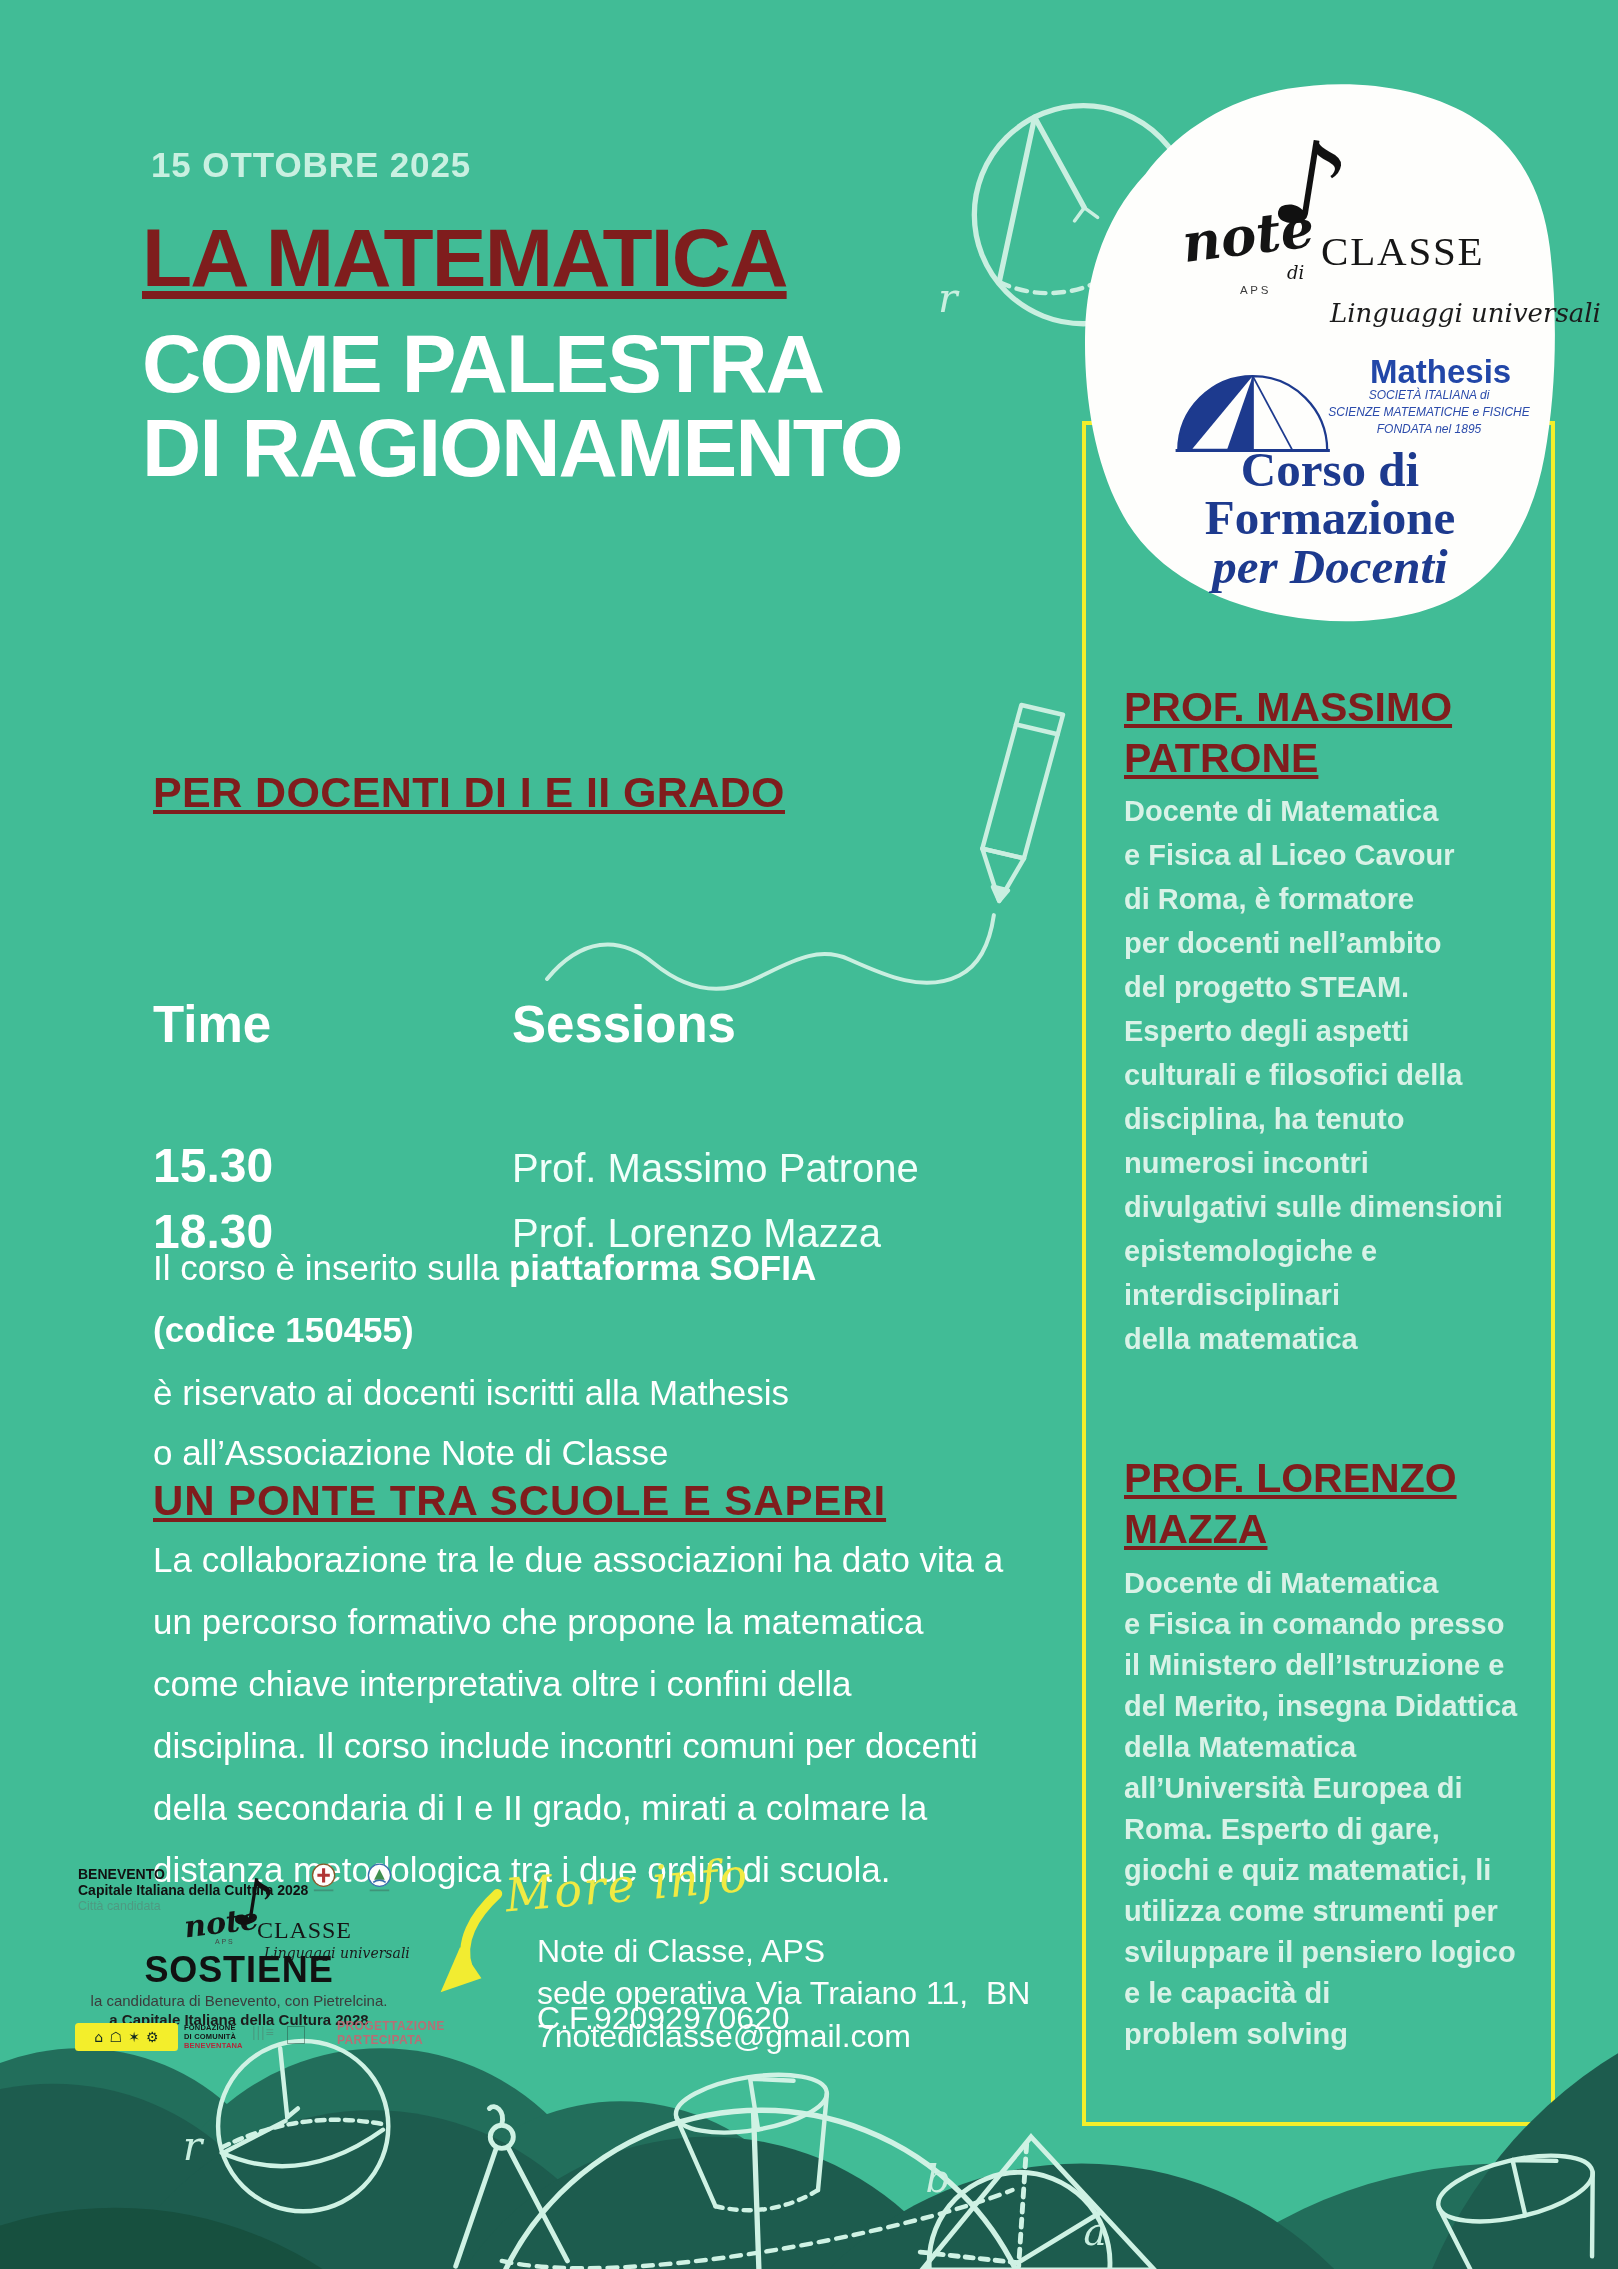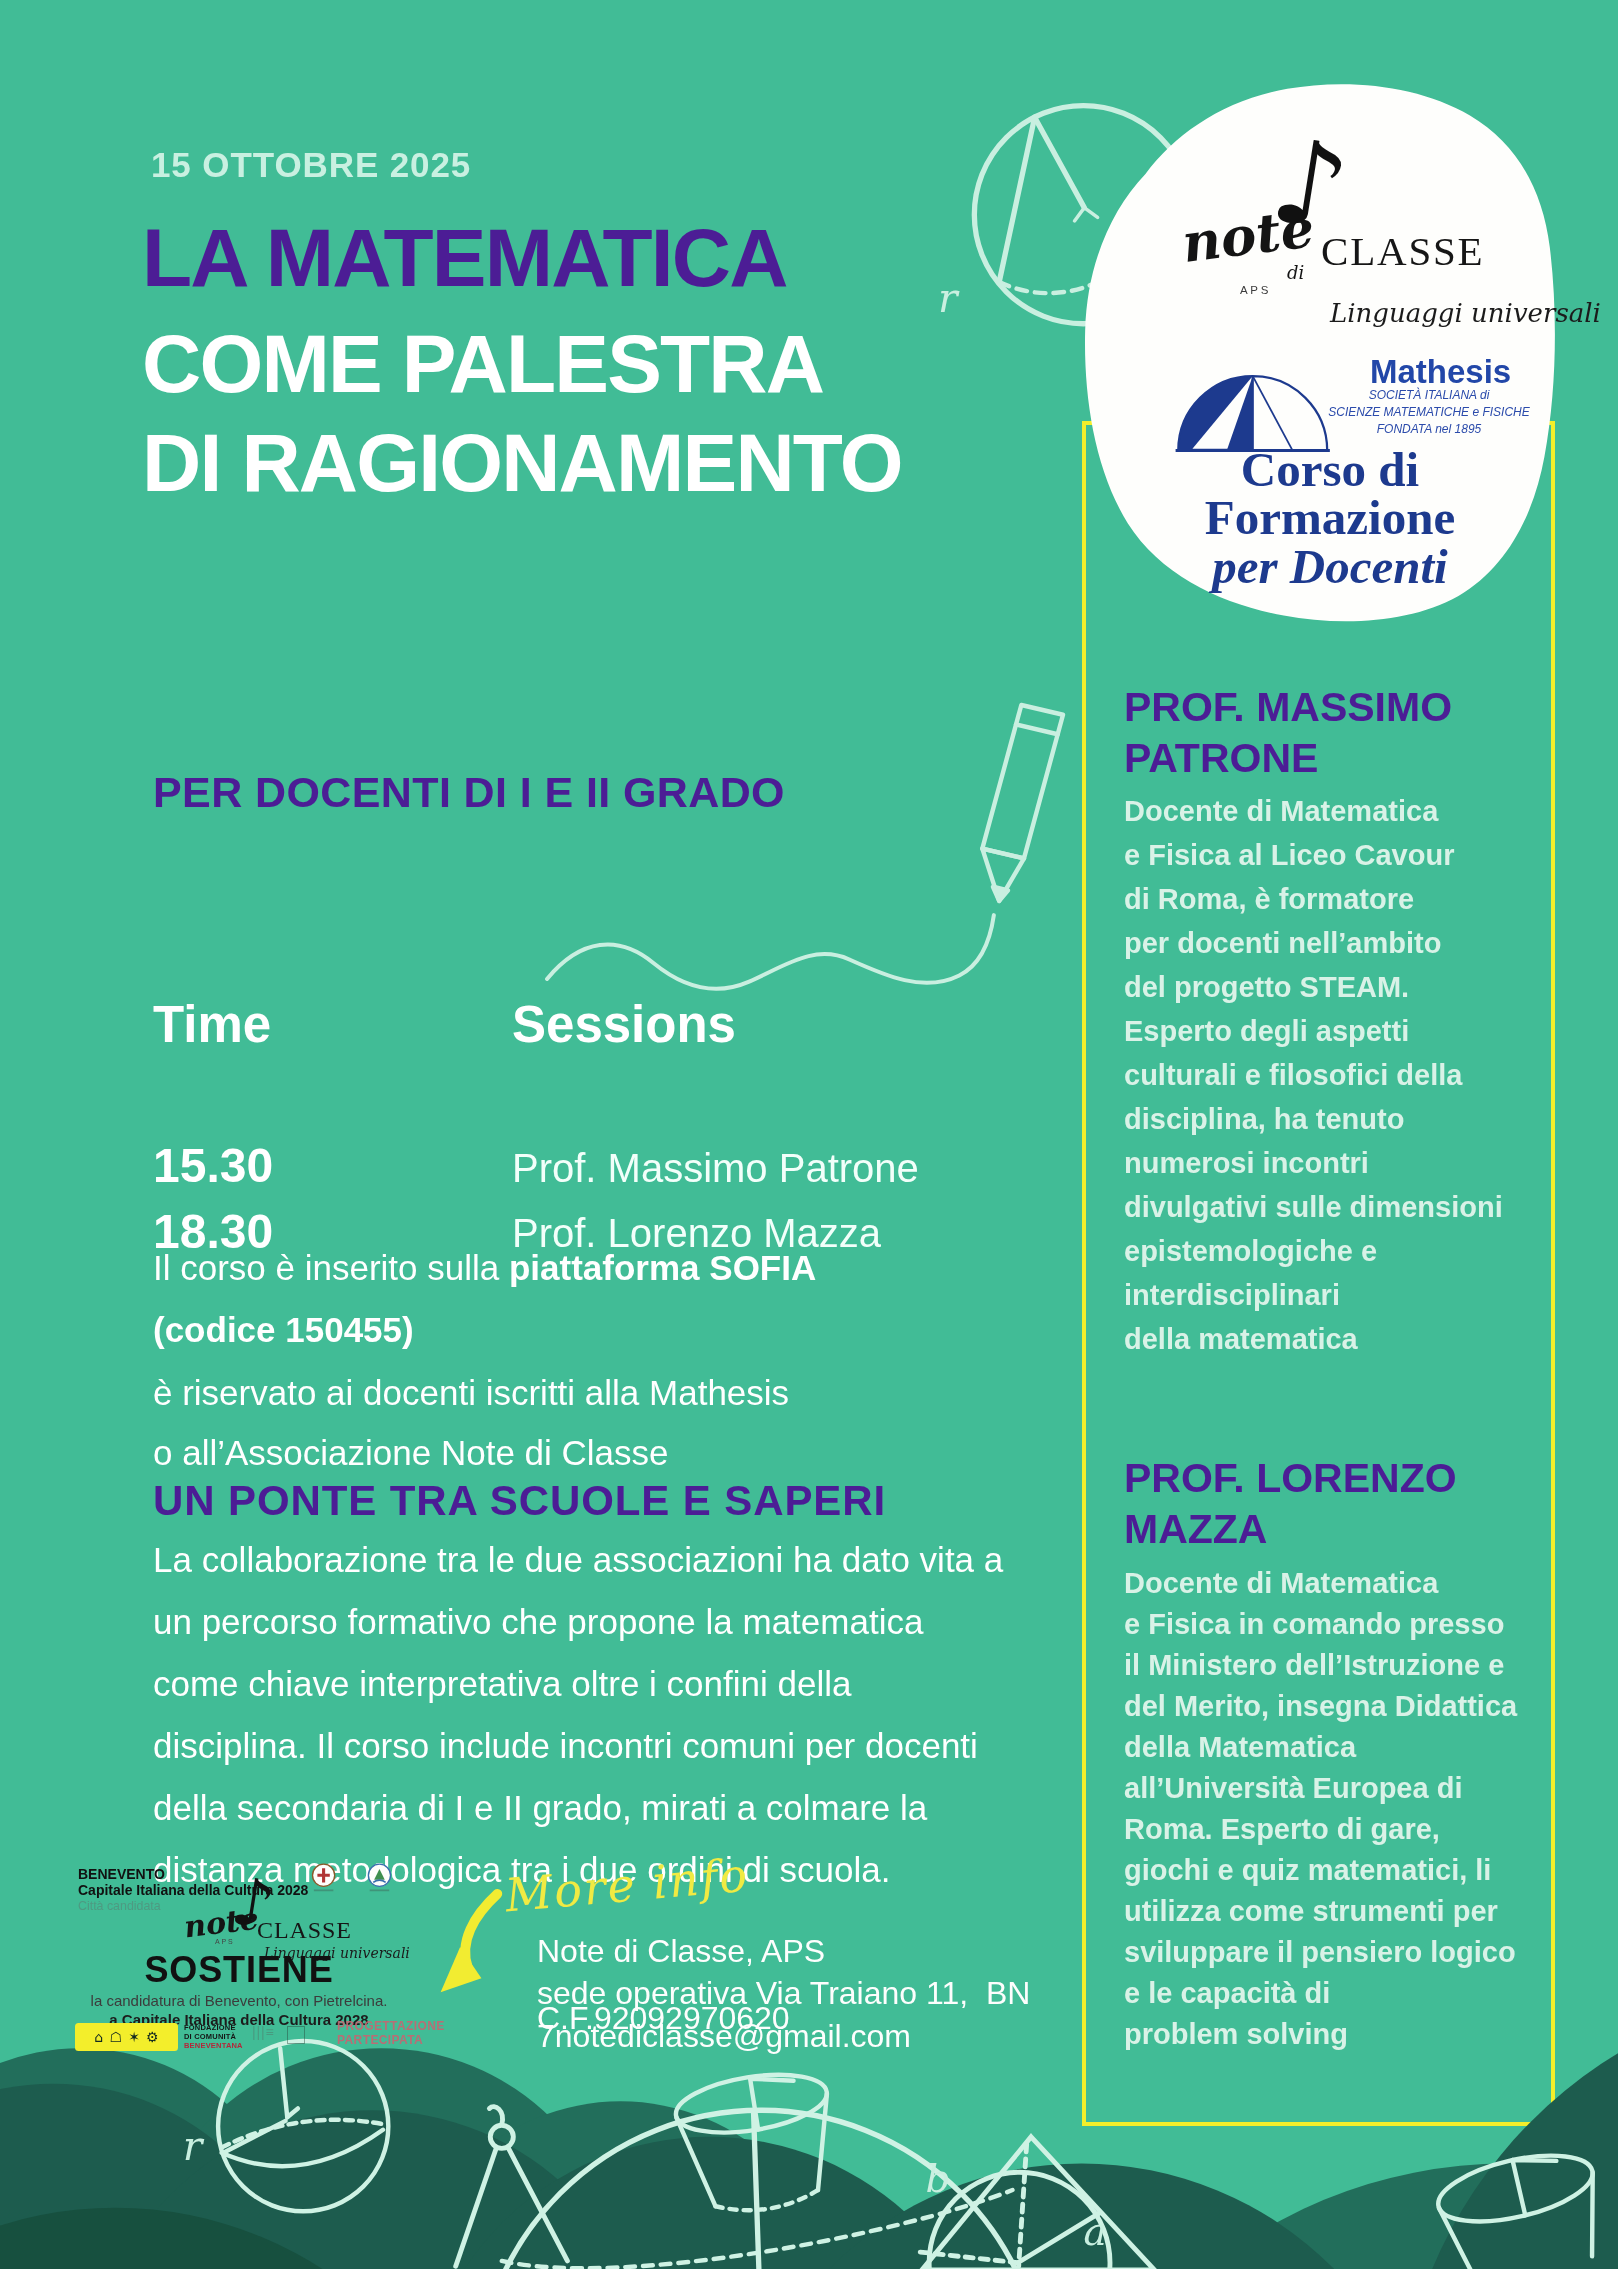--- a/index.html
+++ b/index.html
@@ -1,27 +1,27 @@
 <!DOCTYPE html>
 <html style="font-size:14px"><head>
 <meta charset="utf-8">
 <style>
   html,body{margin:0;padding:0;background:#2a2a2a;}
   .poster{position:relative;width:1618px;height:2270px;background:#41BC96;overflow:hidden;
           font-family:"Liberation Sans", sans-serif;}
   .layer{position:absolute;left:0;top:0;width:1618px;height:2270px;pointer-events:none;}
   .abs{position:absolute;}
-  .yellow{color:#4c1d95;}
+  .yellow{color:#7f1d1d;text-decoration:underline;}
   .white{color:#FFFFFF;}
   .preline{white-space:pre-line;}
 
   #date{left:151px;top:145px;font-weight:700;font-size:35px;letter-spacing:0.9px;color:#C9F0E1;}
   #t1{left:142px;top:211px;font-weight:700;font-size:82px;letter-spacing:-1.8px;}
   #t2{left:142px;top:317px;font-weight:700;font-size:82px;letter-spacing:-1.8px;}
-  #t3{left:142px;top:401px;font-weight:700;font-size:82px;letter-spacing:-1.8px;margin-top:15px;}
+  #t3{left:142px;top:401px;font-weight:700;font-size:82px;letter-spacing:-1.8px;}
   #subtitle{left:153px;top:768px;font-weight:700;font-size:43px;letter-spacing:0.4px;}
   #colTime{left:153px;top:995px;font-weight:700;font-size:51px;}
   #colSessions{left:512px;top:995px;font-weight:700;font-size:51px;}
   #r1t{left:153px;top:1138px;font-weight:700;font-size:48px;}
   #r1s{left:512px;top:1146px;font-weight:400;font-size:40px;color:#F2FFFA;}
   #r2t{left:153px;top:1204px;font-weight:700;font-size:48px;}
   #r2s{left:512px;top:1211px;font-weight:400;font-size:40px;color:#F2FFFA;}
   .p1line{left:153px;font-size:35px;color:#FFFFFF;}
   #p1l1{top:1248px;} #p1l2{top:1310px;font-weight:700;text-align:center;} #p1l3{top:1373px;} #p1l4{top:1433px;}
   #bridgeH{left:153px;top:1477px;font-weight:700;font-size:42px;letter-spacing:0.9px;}

